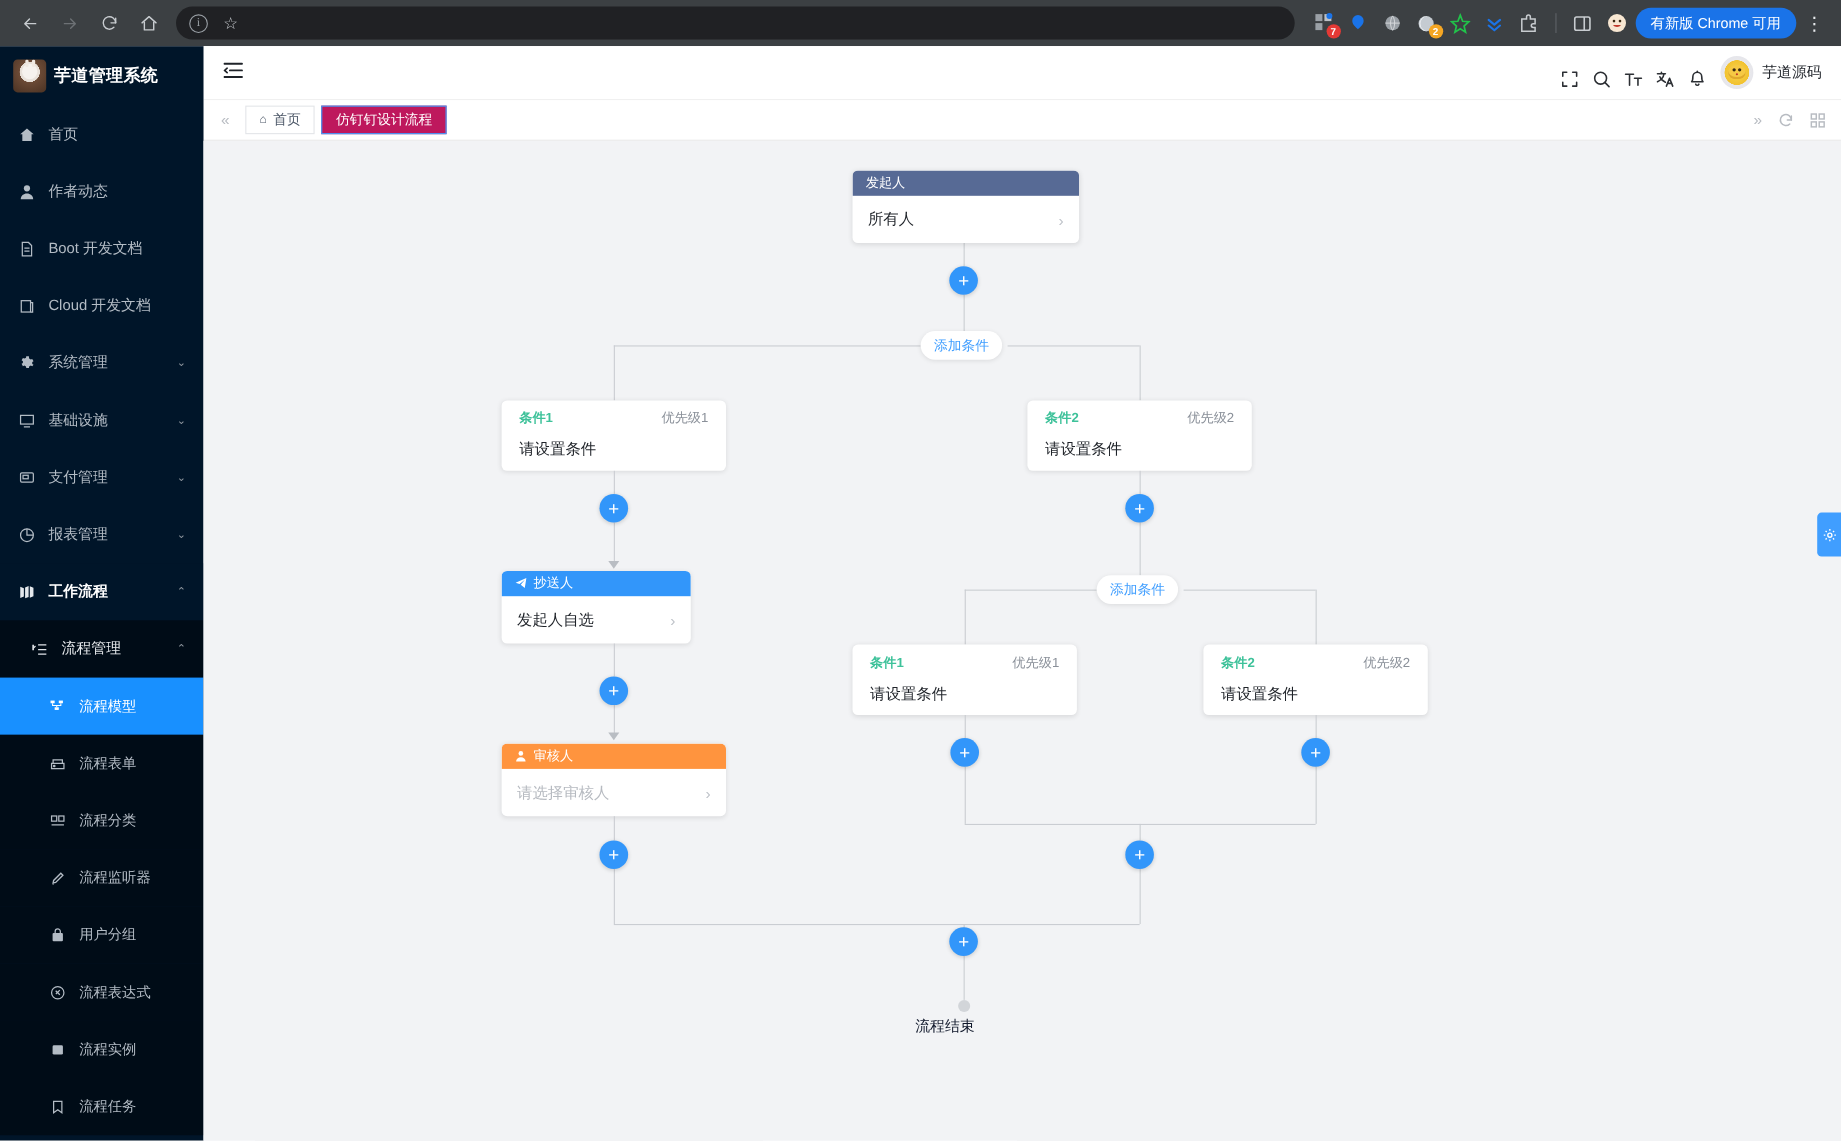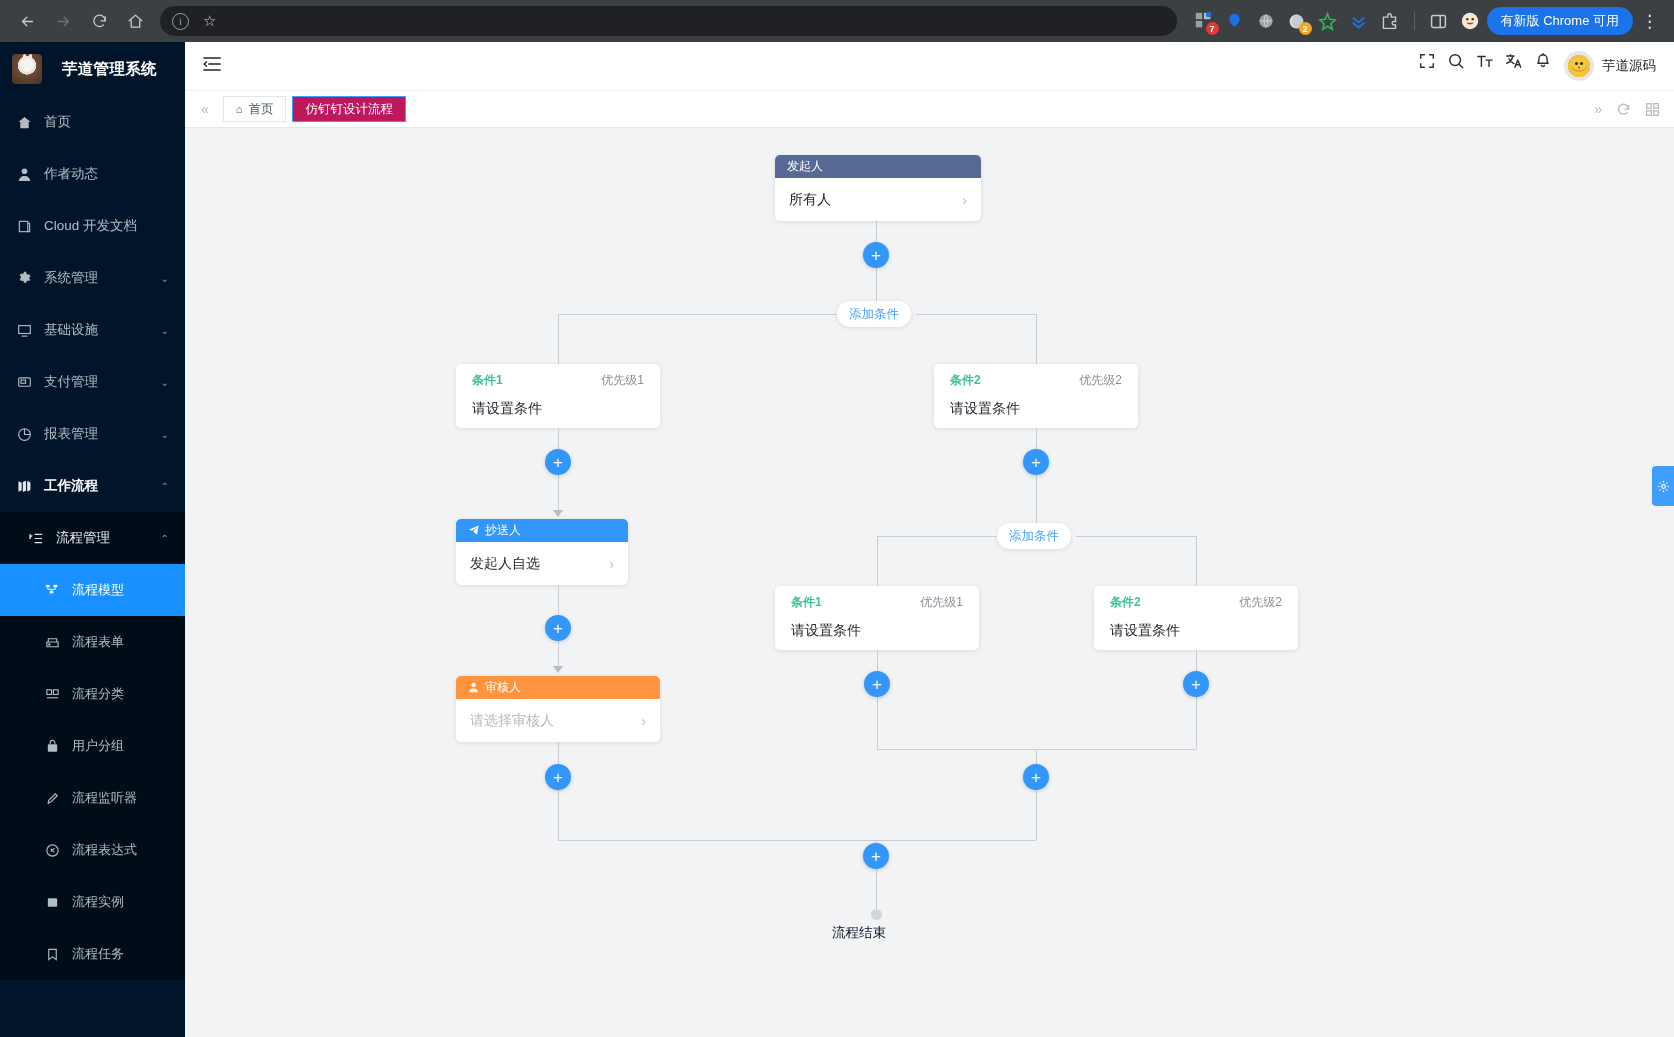--- a/index.html
+++ b/index.html
@@ -49,21 +49,21 @@
   .kebab { color: #e8eaed; font-size: 17px; padding: 0 6px; letter-spacing: 0; line-height: 1; }
 
   
   .app { display: flex; height: 995px; }
 
   
   .sidebar {
     width: 185px; flex: 0 0 185px; background: #001529; color: #a6adb4;
     overflow: hidden; position: relative;
   }
-  .brand { height: 54px; display: flex; align-items: center; padding: 0 12px; gap: 20px; }
+  .brand { height: 54px; display: flex; align-items: center; padding: 0 12px; gap: 7px; }
   .brand-logo {
     width: 30px; height: 30px; border-radius: 4px; flex: 0 0 auto;
     background: radial-gradient(circle at 50% 38%, #f4f0ec 0%, #e6ded6 38%, #6b4a36 39%, #4a3223 100%);
     position: relative; overflow: hidden;
   }
   .brand-logo::before {
     content:""; position:absolute; left:8px; top:4px; width:14px; height:14px;
     border-radius:50%; background:#f6f2ee;
   }
   .brand-logo::after {
@@ -87,21 +87,21 @@
   .mi.active .lbl { color: #fff; }
   .mi.groupopen { background: #001529; }
 
   
   .main { flex: 1 1 auto; display: flex; flex-direction: column; background: #f2f3f5; min-width: 0; }
   .topbar {
     height: 48px; background: #fff; display: flex; align-items: center;
     padding: 0 18px; flex: 0 0 auto;
   }
   .hamburger { color: #1f2329; font-size: 17px; cursor: pointer; }
-  .topbar-right { margin-left: auto; display: flex; align-items: flex-start; gap: 10px; }
+  .topbar-right { margin-left: auto; display: flex; align-items: flex-end; gap: 10px; }
   .tb-ico { width: 19px; height: 19px; color: #2c2f34; display: flex; align-items: center; justify-content: center; }
   .tb-ico svg { width: 18px; height: 18px; fill: none; stroke: currentColor; stroke-width: 1.6; stroke-linecap: round; stroke-linejoin: round; }
   .user { display: flex; align-items: center; gap: 8px; margin-left: 2px; }
   .avatar {
     width: 30px; height: 30px; border-radius: 50%; flex: 0 0 auto;
     background: radial-gradient(circle at 50% 50%, #f7d44c 0%, #f2c230 52%, #e8e8ec 54%, #e2e2e8 100%);
     position: relative; overflow: hidden;
   }
   .avatar::before {
     content:""; position:absolute; left:7px; top:8px; width:16px; height:13px;
@@ -315,20 +315,29 @@
       <div class="mi">
         <span class="ico">
           <svg viewBox="0 0 16 16" fill="#b3bcc5">
               <circle cx="8" cy="4.5" r="3"></circle>
               <path d="M2 15c0-3.3 2.7-5.5 6-5.5s6 2.2 6 5.5z"></path>
             </svg>
         </span>
         <span class="lbl">作者动态</span>
       </div>
 
+      <div class="mi">
+        <span class="ico">
+          <svg viewBox="0 0 16 16" fill="none" stroke="#b3bcc5" stroke-width="1.2">
+              <path d="M3.5 1.5h6l3 3v10h-9z"></path>
+              <path d="M5.5 7h5M5.5 10h5"></path>
+            </svg>
+        </span>
+        <span class="lbl">Boot 开发文档</span>
+      </div>
 
       <div class="mi">
         <span class="ico">
           <svg viewBox="0 0 16 16" fill="none" stroke="#b3bcc5" stroke-width="1.2">
               <rect x="2.5" y="2.5" width="9" height="11"></rect>
               <path d="M11.5 4.5h2v9h-2"></path>
             </svg>
         </span>
         <span class="lbl">Cloud 开发文档</span>
       </div>
@@ -429,36 +438,36 @@
               <rect x="2" y="3" width="5" height="5"></rect>
               <rect x="9" y="3" width="5" height="5"></rect>
               <path d="M2 11.5h12"></path>
             </svg>
         </span>
         <span class="lbl">流程分类</span>
       </div>
 
       <div class="mi sub2">
         <span class="ico">
+          <svg viewBox="0 0 16 16" fill="none" stroke="#b3bcc5" stroke-width="1.3">
+              <path d="M11 3l2 2-7 7-2.5.5L4 10z"></path>
+              <path d="M3 13.5h1"></path>
+            </svg>
+        </span>
+        <span class="lbl">流程监听器</span>
+      </div>
+
+      <div class="mi sub2">
+        <span class="ico">
           <svg viewBox="0 0 16 16" fill="#b3bcc5">
               <rect x="3" y="5.5" width="10" height="8" rx="1"></rect>
               <path d="M5.5 5.5V4a2.5 2.5 0 015 0v1.5" fill="none" stroke="#b3bcc5" stroke-width="1.2"></path>
             </svg>
         </span>
         <span class="lbl">用户分组</span>
-      </div>
-
-      <div class="mi sub2">
-        <span class="ico">
-          <svg viewBox="0 0 16 16" fill="none" stroke="#b3bcc5" stroke-width="1.3">
-              <path d="M11 3l2 2-7 7-2.5.5L4 10z"></path>
-              <path d="M3 13.5h1"></path>
-            </svg>
-        </span>
-        <span class="lbl">流程监听器</span>
       </div>
 
       <div class="mi sub2">
         <span class="ico">
           <svg viewBox="0 0 16 16" fill="none" stroke="#b3bcc5" stroke-width="1.2">
               <circle cx="8" cy="8" r="6"></circle>
               <path d="M10 5.5L6.2 9.2M6 6l4 4"></path>
             </svg>
         </span>
         <span class="lbl">流程表达式</span>

